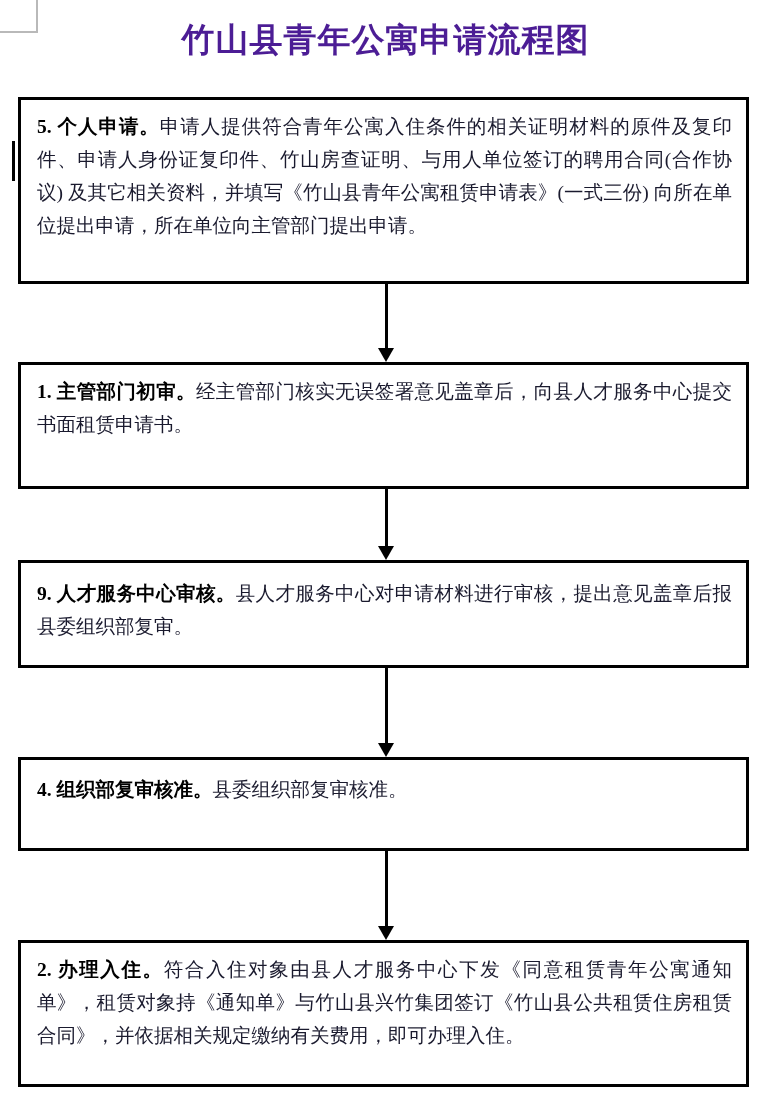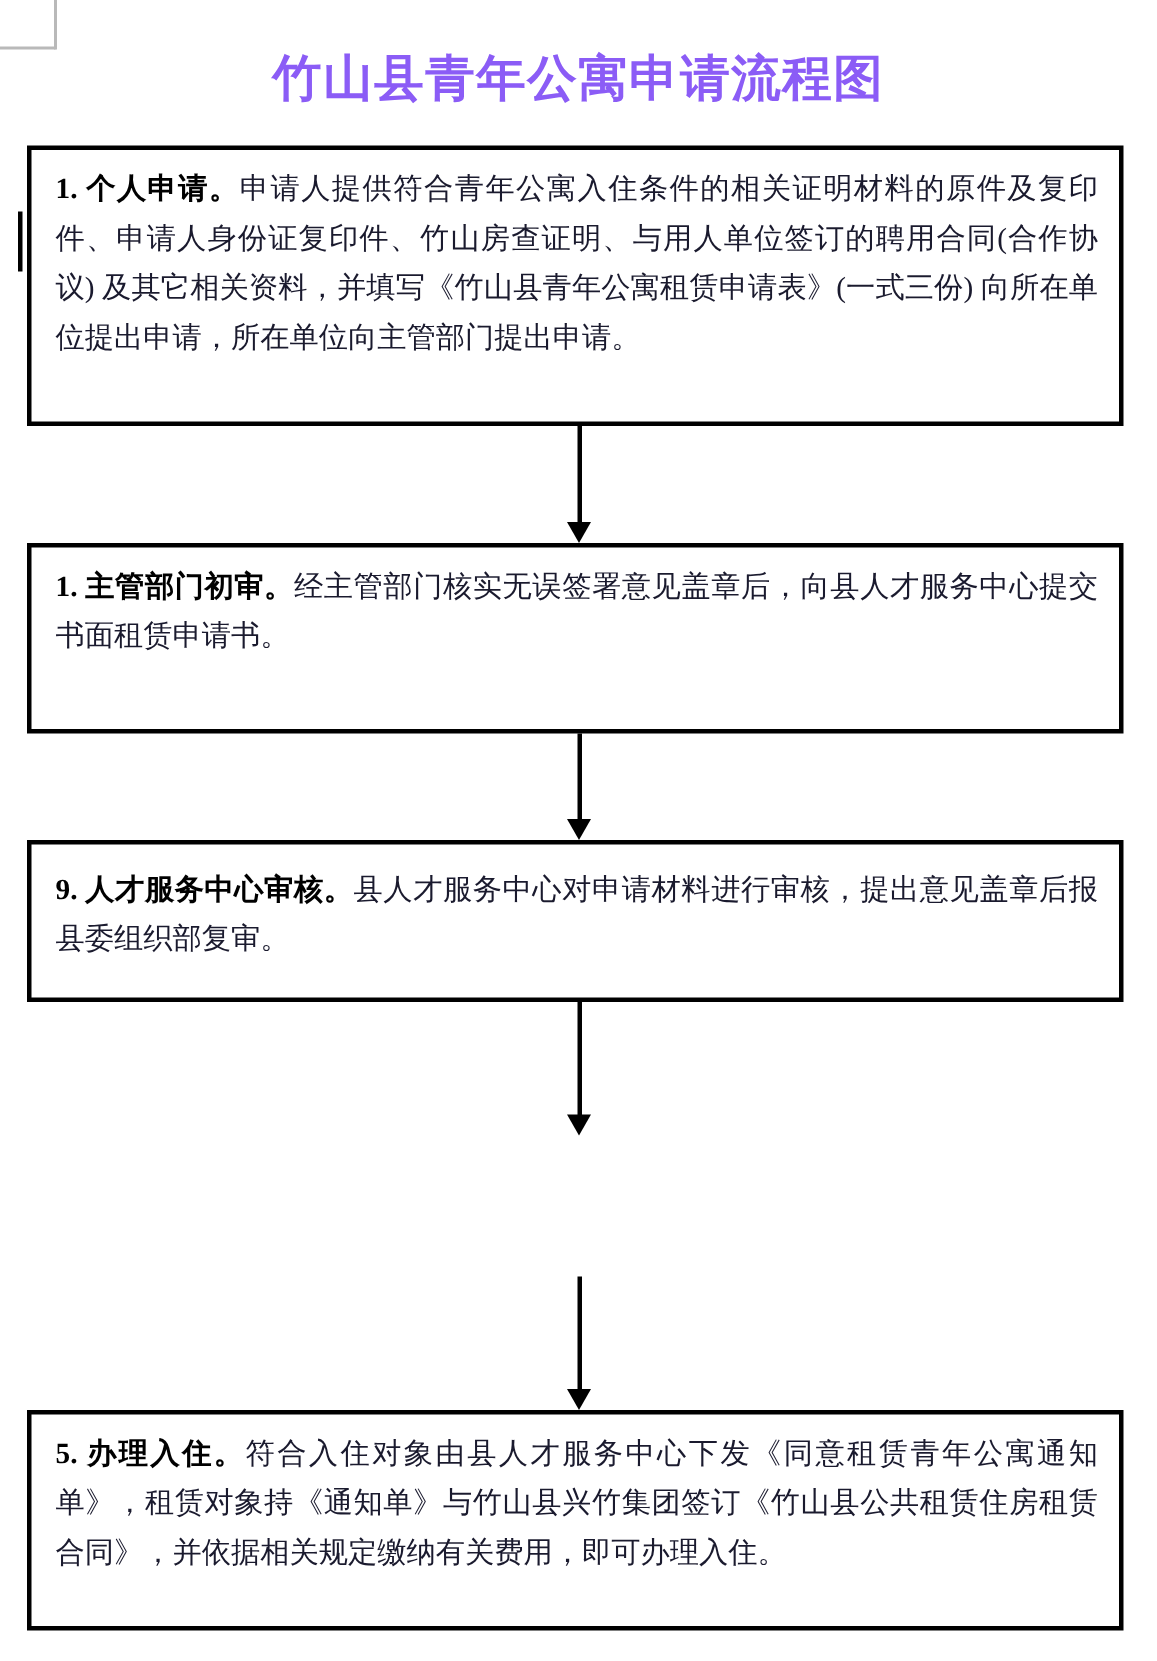--- a/index.html
+++ b/index.html
@@ -37,27 +37,27 @@
     left: 12px;
     top: 141px;
     width: 3px;
     height: 40px;
     background: #000000;
   }
 
   .page-title {
     position: absolute;
     left: 0;
-    top: 30px;
+    top: 18px;
     width: 771px;
     text-align: center;
     font-size: 33px;
     font-weight: bold;
     letter-spacing: 1px;
-    color: #8b5cf6;
+    color: #4c1d95;
     font-family: "Liberation Serif", "DejaVu Serif", serif;
   }
 
   .flow {
     position: absolute;
     left: 0;
     top: 0;
     width: 771px;
     height: 1107px;
   }
@@ -127,21 +127,21 @@
 <div class="crop-mark-v"></div>
 <div class="crop-mark-h"></div>
 <div class="margin-tick"></div>
 
 <div class="page-title">竹山县青年公寓申请流程图</div>
 
 <div class="flow">
 
   <div class="step-box" id="box-1">
     <div class="step-text">
-      <span class="lead">1. 个人申请。</span><span>申请人提供符合青年公寓入住条件的相关证明材料的原件及复印件、申请人身份证复印件、竹山房查证明、与用人单位签订的聘用合同(合作协议) 及其它相关资料，并填写《竹山县青年公寓租赁申请表》(一式三份) 向所在单位提出申请，所在单位向主管部门提出申请。</span>
+      <span class="lead">5. 个人申请。</span><span>申请人提供符合青年公寓入住条件的相关证明材料的原件及复印件、申请人身份证复印件、竹山房查证明、与用人单位签订的聘用合同(合作协议) 及其它相关资料，并填写《竹山县青年公寓租赁申请表》(一式三份) 向所在单位提出申请，所在单位向主管部门提出申请。</span>
     </div>
   </div>
 
   <div class="connector" id="conn-1"></div>
 
   <div class="step-box" id="box-2">
     <div class="step-text">
       <span class="lead">1. 主管部门初审。</span><span>经主管部门核实无误签署意见盖章后，向县人才服务中心提交书面租赁申请书。</span>
     </div>
   </div>
@@ -149,22 +149,27 @@
   <div class="connector" id="conn-2"></div>
 
   <div class="step-box" id="box-3">
     <div class="step-text">
       <span class="lead">9. 人才服务中心审核。</span><span>县人才服务中心对申请材料进行审核，提出意见盖章后报县委组织部复审。</span>
     </div>
   </div>
 
   <div class="connector" id="conn-3"></div>
 
+  <div class="step-box" id="box-4">
+    <div class="step-text">
+      <span class="lead">4. 组织部复审核准。</span><span>县委组织部复审核准。</span>
+    </div>
+  </div>
 
   <div class="connector" id="conn-4"></div>
 
   <div class="step-box" id="box-5">
     <div class="step-text">
-      <span class="lead">5. 办理入住。</span><span>符合入住对象由县人才服务中心下发《同意租赁青年公寓通知单》，租赁对象持《通知单》与竹山县兴竹集团签订《竹山县公共租赁住房租赁合同》，并依据相关规定缴纳有关费用，即可办理入住。</span>
+      <span class="lead">2. 办理入住。</span><span>符合入住对象由县人才服务中心下发《同意租赁青年公寓通知单》，租赁对象持《通知单》与竹山县兴竹集团签订《竹山县公共租赁住房租赁合同》，并依据相关规定缴纳有关费用，即可办理入住。</span>
     </div>
   </div>
 
 </div>
 
 </body></html>

